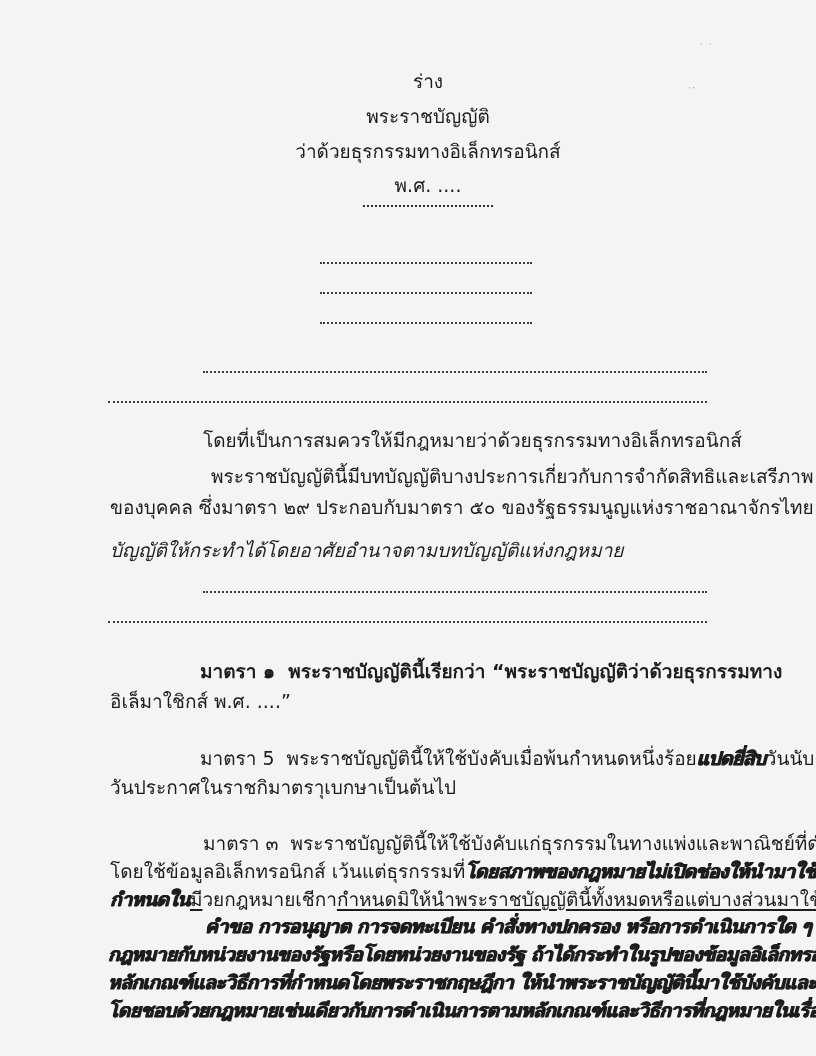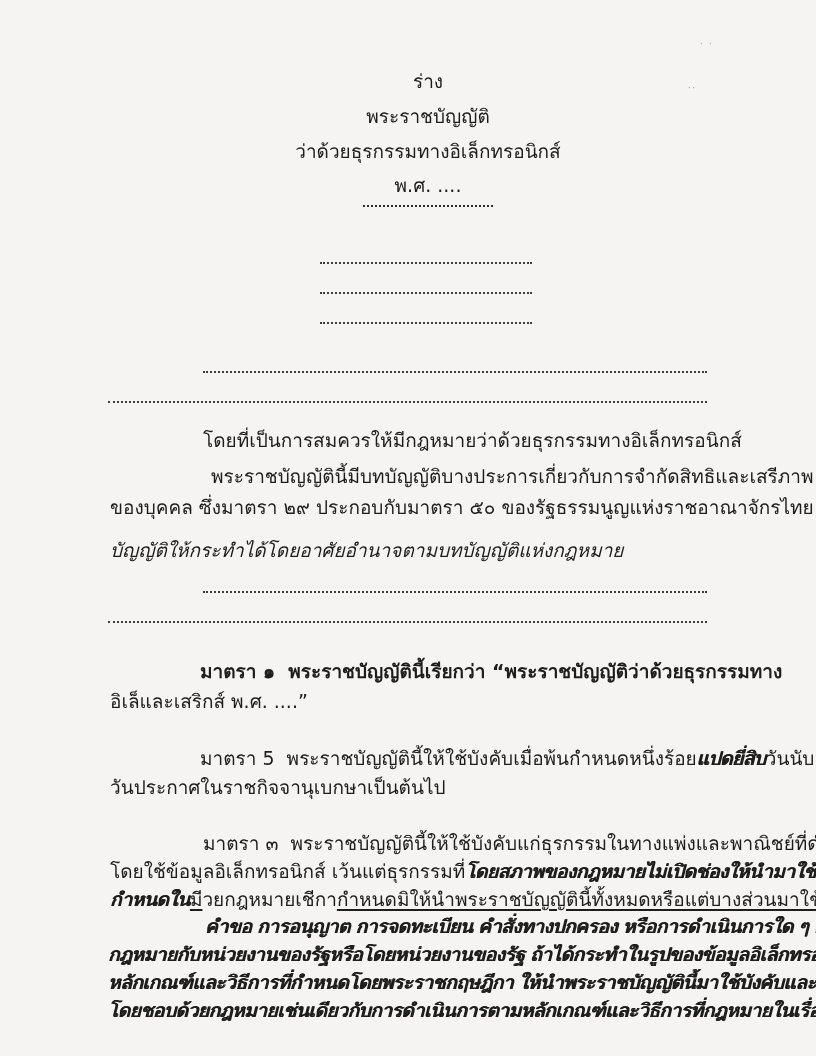--- a/index.html
+++ b/index.html
@@ -28,21 +28,21 @@
     border-bottom:2px dotted #2e2e2e;
   }
   .rule-dotted {
     position:absolute;
     height:0;
     border-bottom:2px dotted #3c3c3c;
   }
   
   .ovr {
     font-style:italic;
-    font-weight:normal;
+    font-weight:bold;
     letter-spacing:-0.4px;
     text-shadow:0.8px 0 currentColor, -0.6px 0.3px currentColor;
   }
   .und {
     text-decoration:underline;
     text-underline-offset:3px;
     text-decoration-thickness:1.5px;
   }
   .noise {
     position:absolute;
@@ -73,24 +73,24 @@
 
 <div class="line" style="top:427px; left:203px;">โดยที่เป็นการสมควรให้มีกฎหมายว่าด้วยธุรกรรมทางอิเล็กทรอนิกส์</div>
 <div class="line" style="top:463px; left:199px;margin-left:12px;">พระราชบัญญัตินี้มีบทบัญญัติบางประการเกี่ยวกับการจำกัดสิทธิและเสรีภาพ</div>
 <div class="line" style="top:494px; left:110px;">ของบุคคล ซึ่งมาตรา ๒๙ ประกอบกับมาตรา ๕๐ ของรัฐธรรมนูญแห่งราชอาณาจักรไทย</div>
 <div class="line" style="top:537px; left:110px;font-style:italic;">บัญญัติให้กระทำได้โดยอาศัยอำนาจตามบทบัญญัติแห่งกฎหมาย</div>
 
 <div class="rule-dotted" style="top:591px; left:203px; width:504px;"></div>
 <div class="rule-dotted" style="top:621px; left:108px; width:599px;"></div>
 
 <div class="line" style="top:658px; left:200px;font-weight:bold;">มาตรา ๑  พระราชบัญญัตินี้เรียกว่า “พระราชบัญญัติว่าด้วยธุรกรรมทาง</div>
-<div class="line" style="top:688px; left:110px;">อิเล็และเสริกส์ พ.ศ. ....”</div>
+<div class="line" style="top:688px; left:110px;">อิเล็มาใชิกส์ พ.ศ. ....”</div>
 
 <div class="line" style="top:745px; left:200px;"><span>มาตรา 5  พระราชบัญญัตินี้ให้ใช้บังคับเมื่อพ้นกำหนดหนึ่งร้อย</span><span class="ovr">แปดยี่สิบ</span><span>วันนับแต่</span></div>
-<div class="line" style="top:774px; left:110px;">วันประกาศในราชกิจจานุเบกษาเป็นต้นไป</div>
+<div class="line" style="top:774px; left:110px;">วันประกาศในราชกิมาตราุเบกษาเป็นต้นไป</div>
 
 <div class="line" style="top:830px; left:203px;">มาตรา ๓  พระราชบัญญัตินี้ให้ใช้บังคับแก่ธุรกรรมในทางแพ่งและพาณิชย์ที่ดำเนินการ</div>
 <div class="line" style="top:858px; left:110px;"><span>โดยใช้ข้อมูลอิเล็กทรอนิกส์ เว้นแต่ธุรกรรมที่</span><span class="ovr">โดยสภาพของกฎหมายไม่เปิดช่องให้นำมาใช้ได้ตามที่</span></div>
 <div class="line" style="top:886px; left:110px;"><span class="ovr">กำหนดใน</span><span class="und">มี</span><span>วยกฎหมายเชีกา</span><span class="und">กำหนดมิให้นำพระราชบัญญัตินี้ทั้งหมดหรือแต่บางส่วนมาใช้บังคับ</span></div>
 
 <div class="line ovr" style="top:913px; left:205px;">คำขอ การอนุญาต การจดทะเบียน คำสั่งทางปกครอง หรือการดำเนินการใด ๆ ตาม</div>
 <div class="line ovr" style="top:941px; left:108px;">กฎหมายกับหน่วยงานของรัฐหรือโดยหน่วยงานของรัฐ ถ้าได้กระทำในรูปของข้อมูลอิเล็กทรอนิกส์ตาม</div>
 <div class="line ovr" style="top:969px; left:108px;">หลักเกณฑ์และวิธีการที่กำหนดโดยพระราชกฤษฎีกา ให้นำพระราชบัญญัตินี้มาใช้บังคับและให้ถือว่ามีผล</div>
 <div class="line ovr" style="top:997px; left:108px;">โดยชอบด้วยกฎหมายเช่นเดียวกับการดำเนินการตามหลักเกณฑ์และวิธีการที่กฎหมายในเรื่องนั้นกำหนด</div>
 

